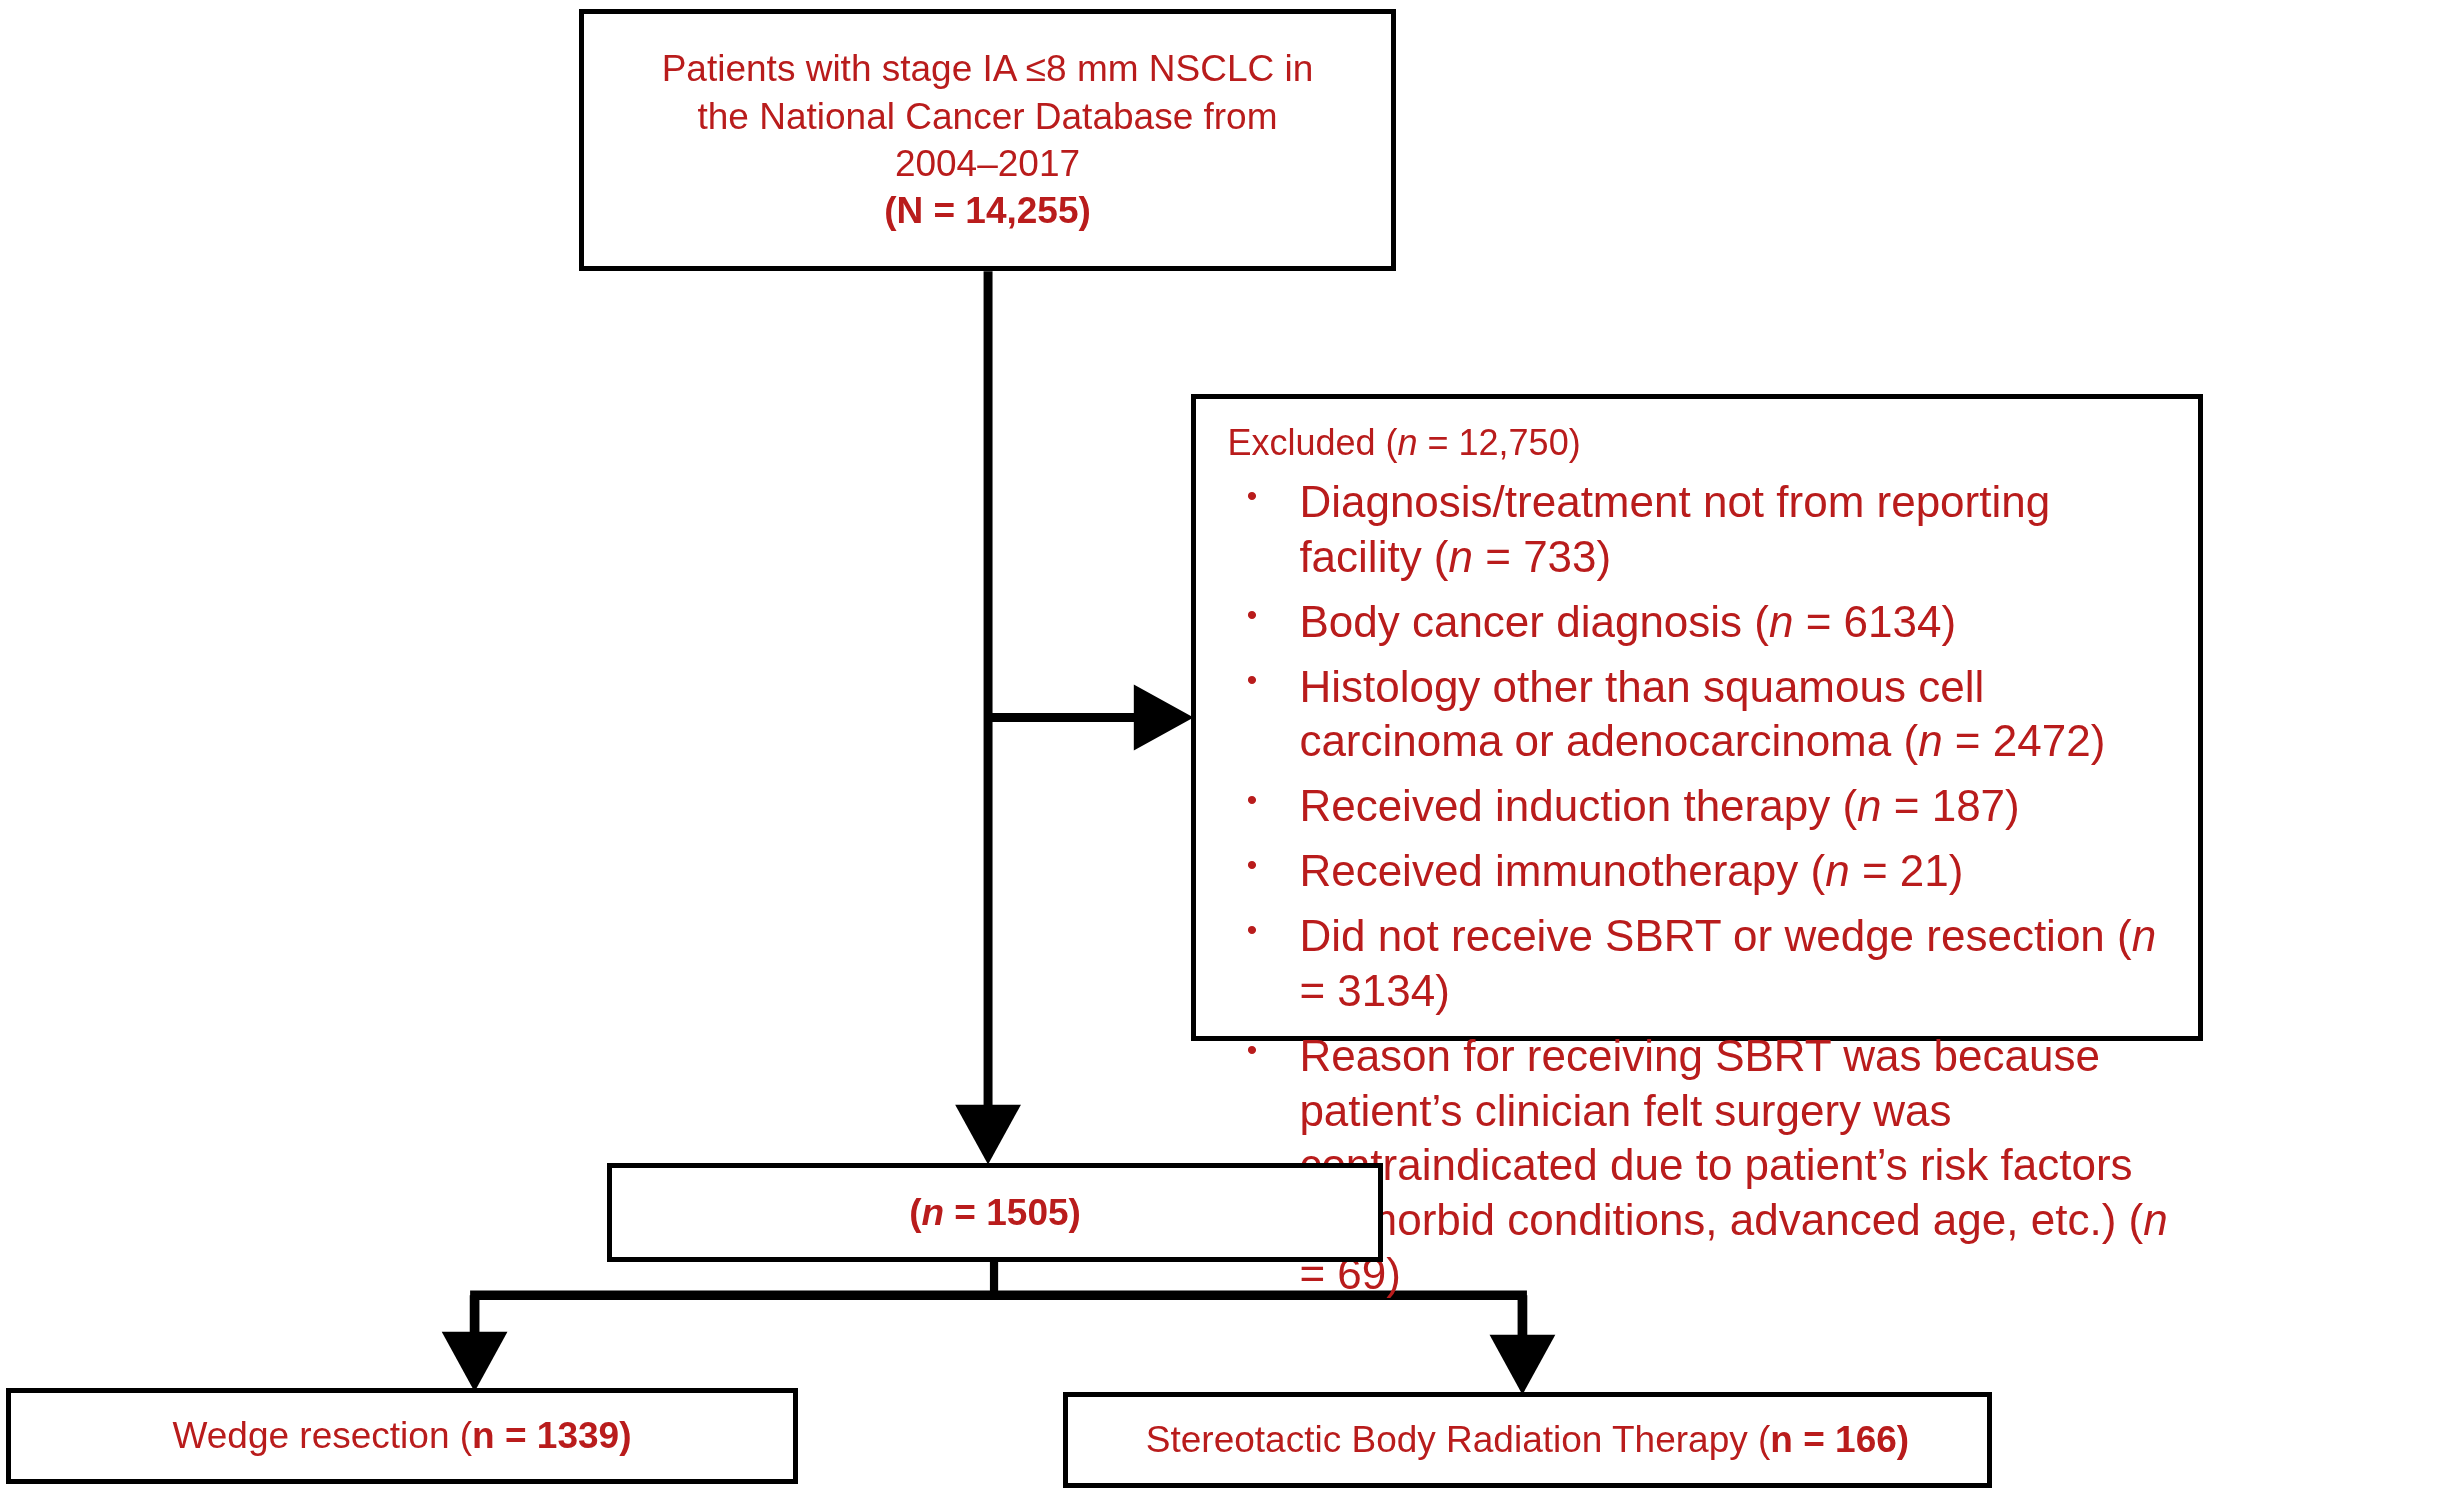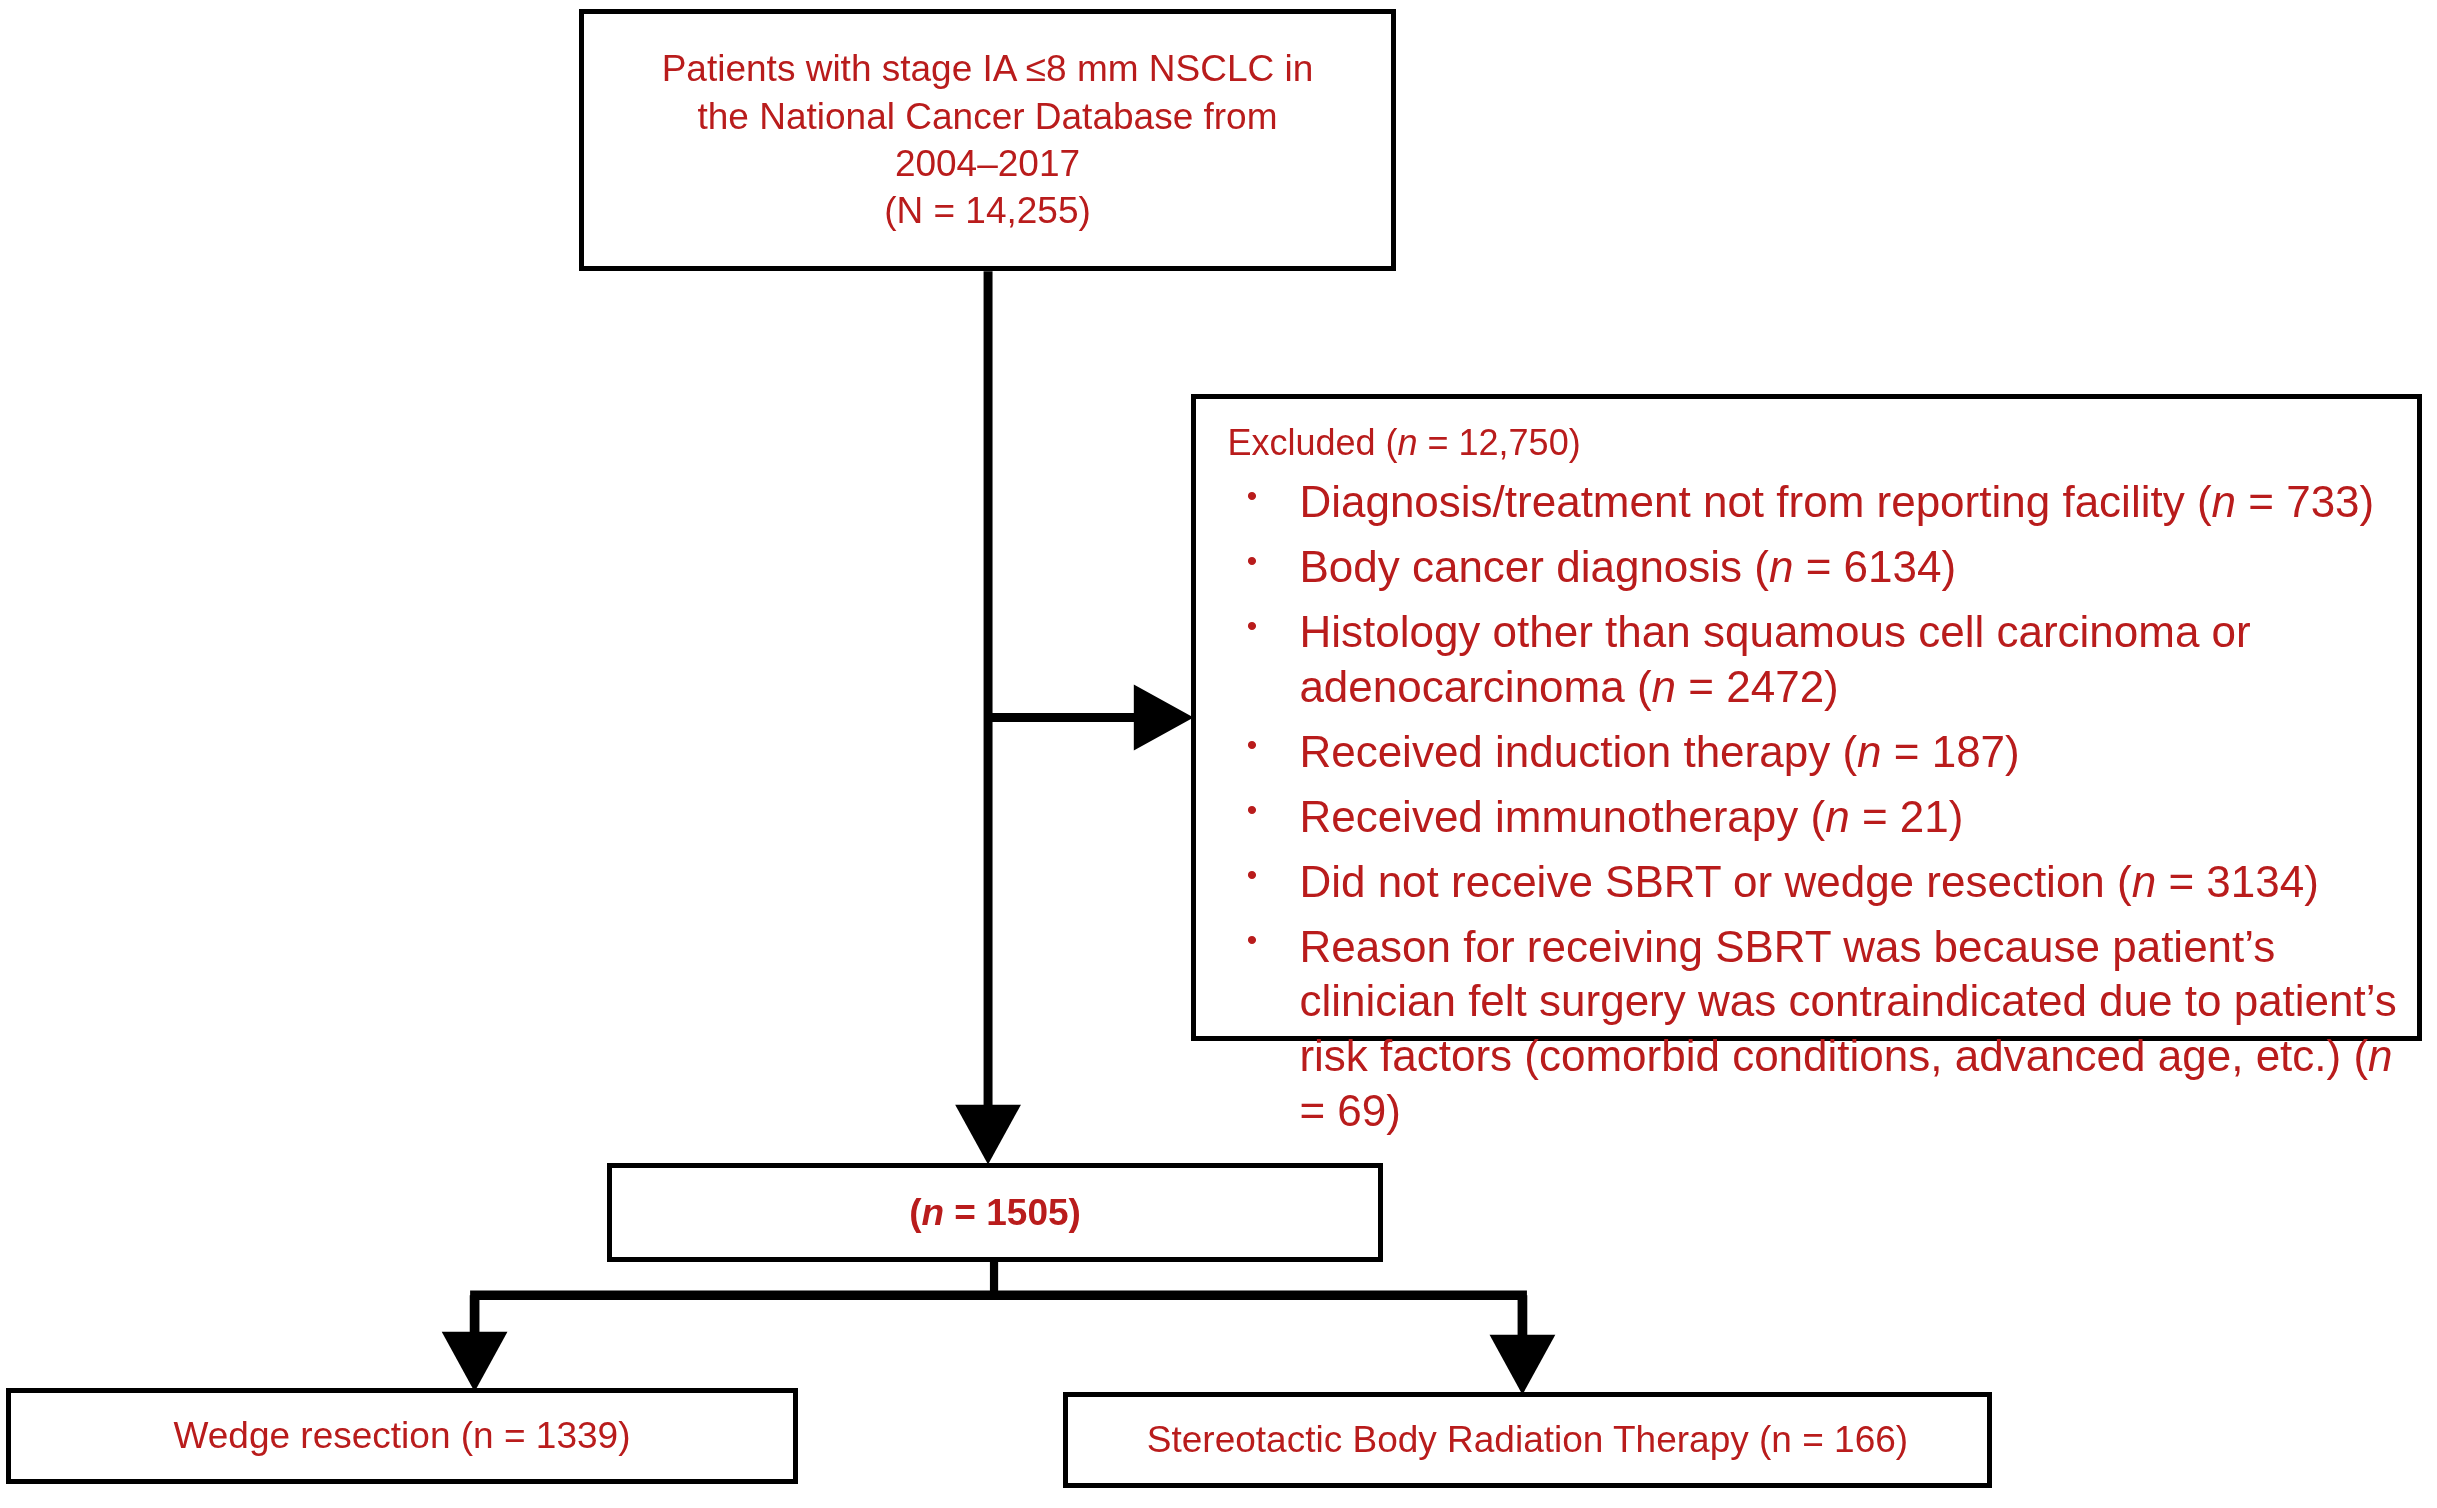--- a/index.html
+++ b/index.html
@@ -39,21 +39,21 @@
   .box-cohort .box-text {
     text-align: center;
     font-size: 37px;
     line-height: 1.28;
     padding: 0 19.4px;
   }
 
   .box-excluded {
     left: 1191px;
     top: 394px;
-    width: 1231px;
+    width: 1012px;
     height: 647px;
     align-items: flex-start;
     justify-content: flex-end;
     padding: 22.4px 16.4px 15px 25.4px;
   }
 
   .box-included {
     left: 607px;
     top: 1163px;
     width: 776px;
@@ -106,21 +106,21 @@
   .excl-list li::before {
     content: "\2022";
     position: absolute;
     left: 25.4px;
     top: -1.5px;
     font-size: 30px;
     line-height: 1.45;
   }
 
   em.n-italic { font-style: italic; }
-  b.bold { font-weight: normal; }
+  b.bold { font-weight: bold; }
 
   
   #wires {
     position: absolute;
     left: 0;
     top: 0;
     width: 2438px;
     height: 1509px;
     z-index: 1;
     pointer-events: none;

